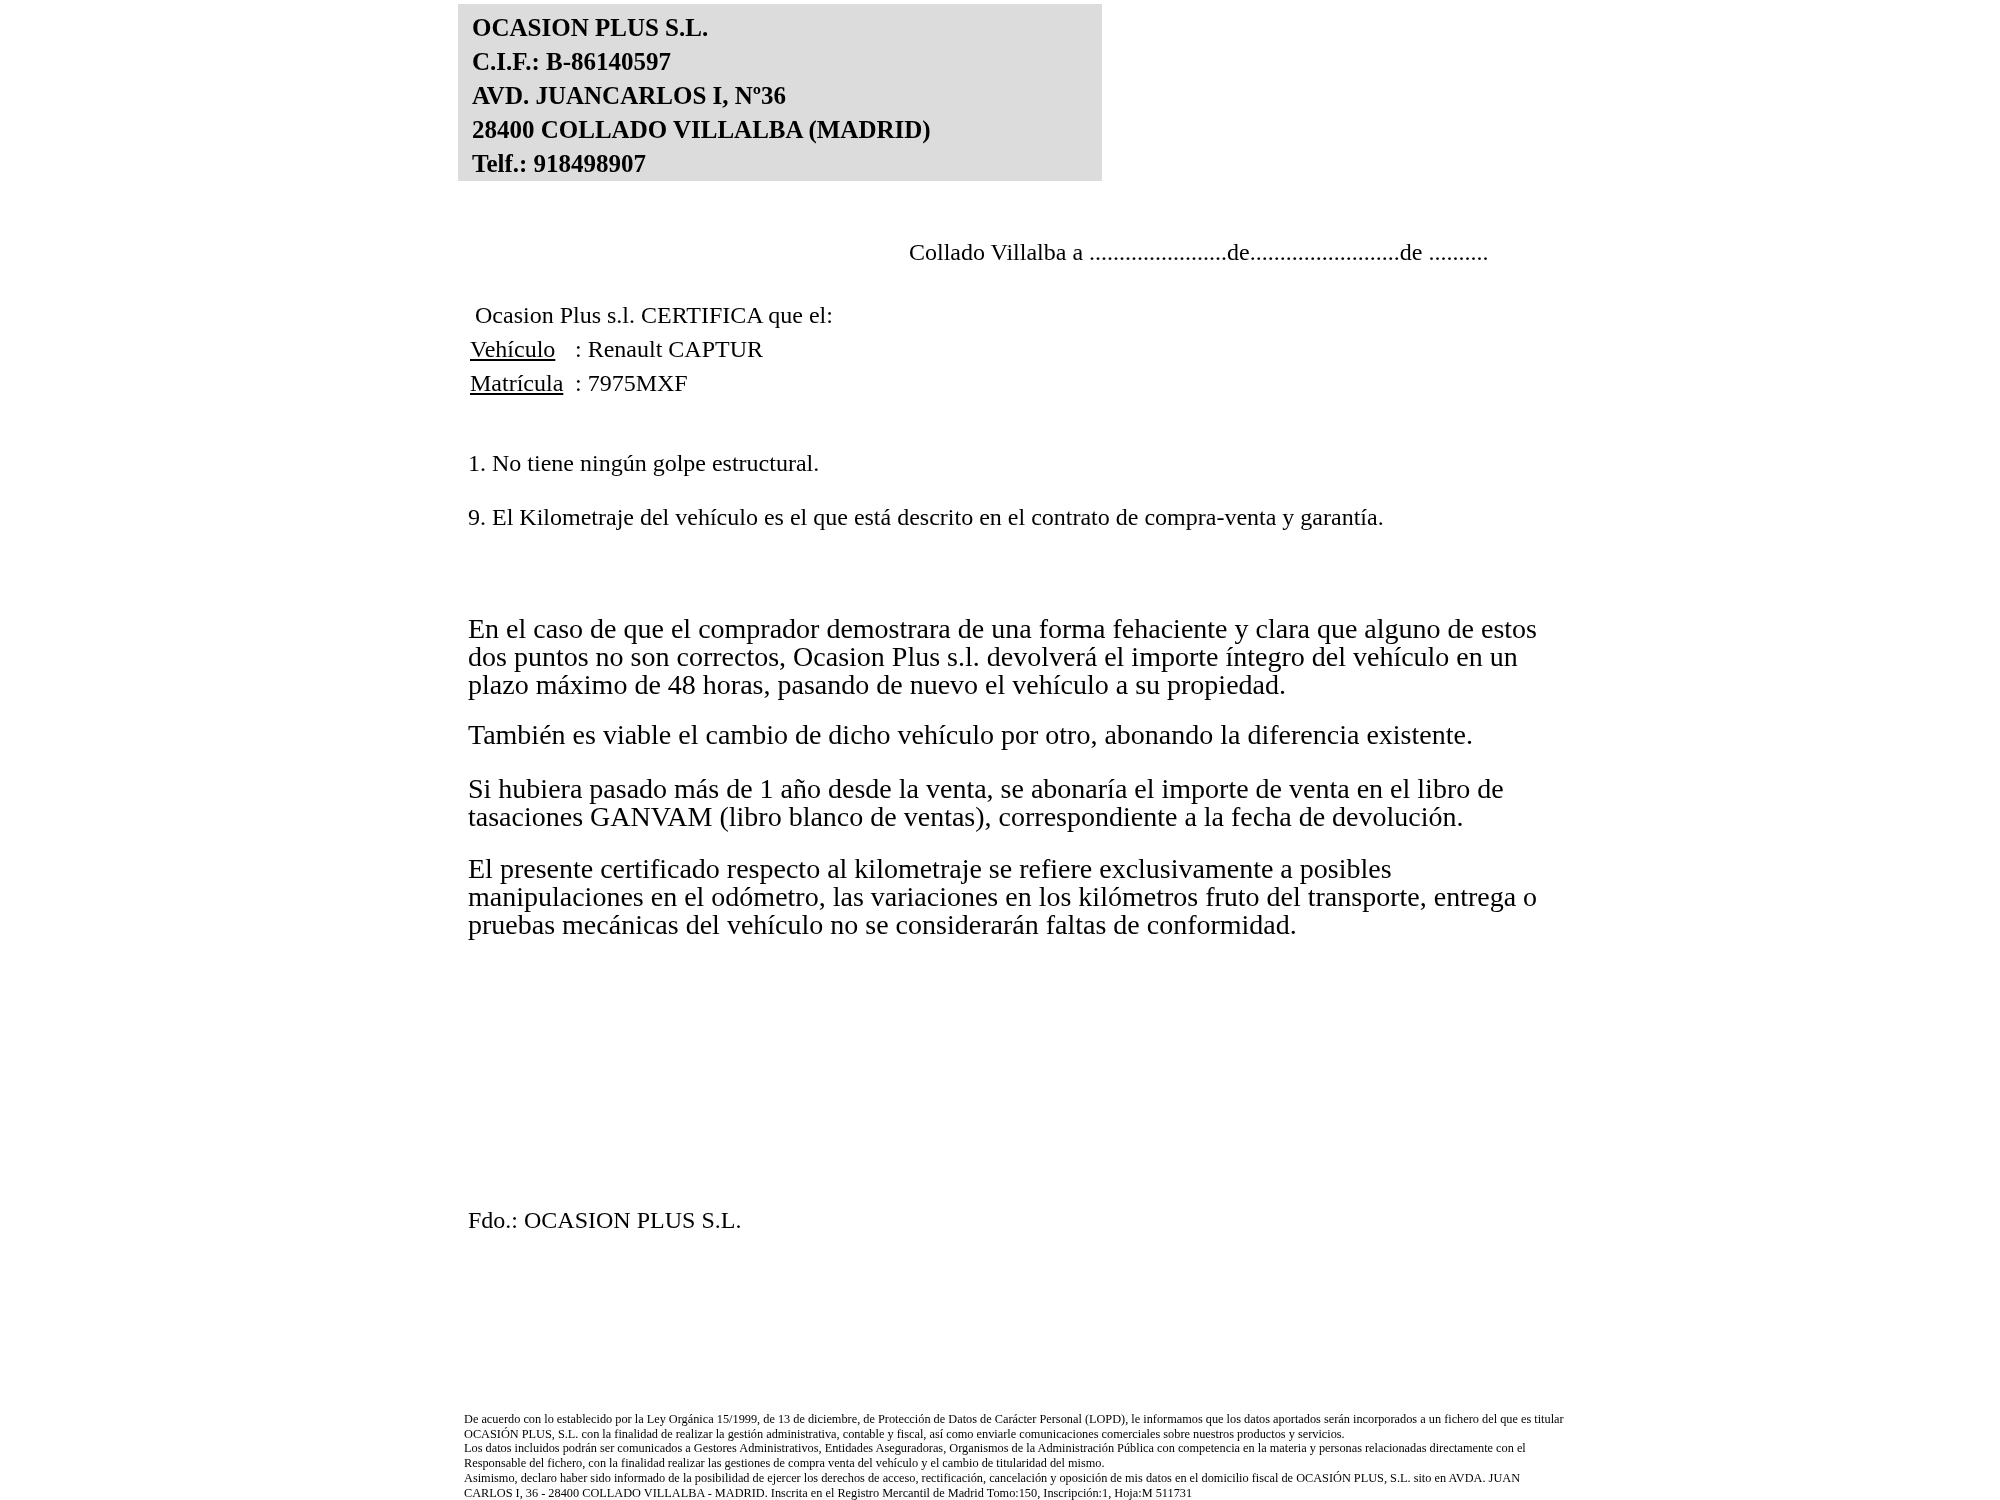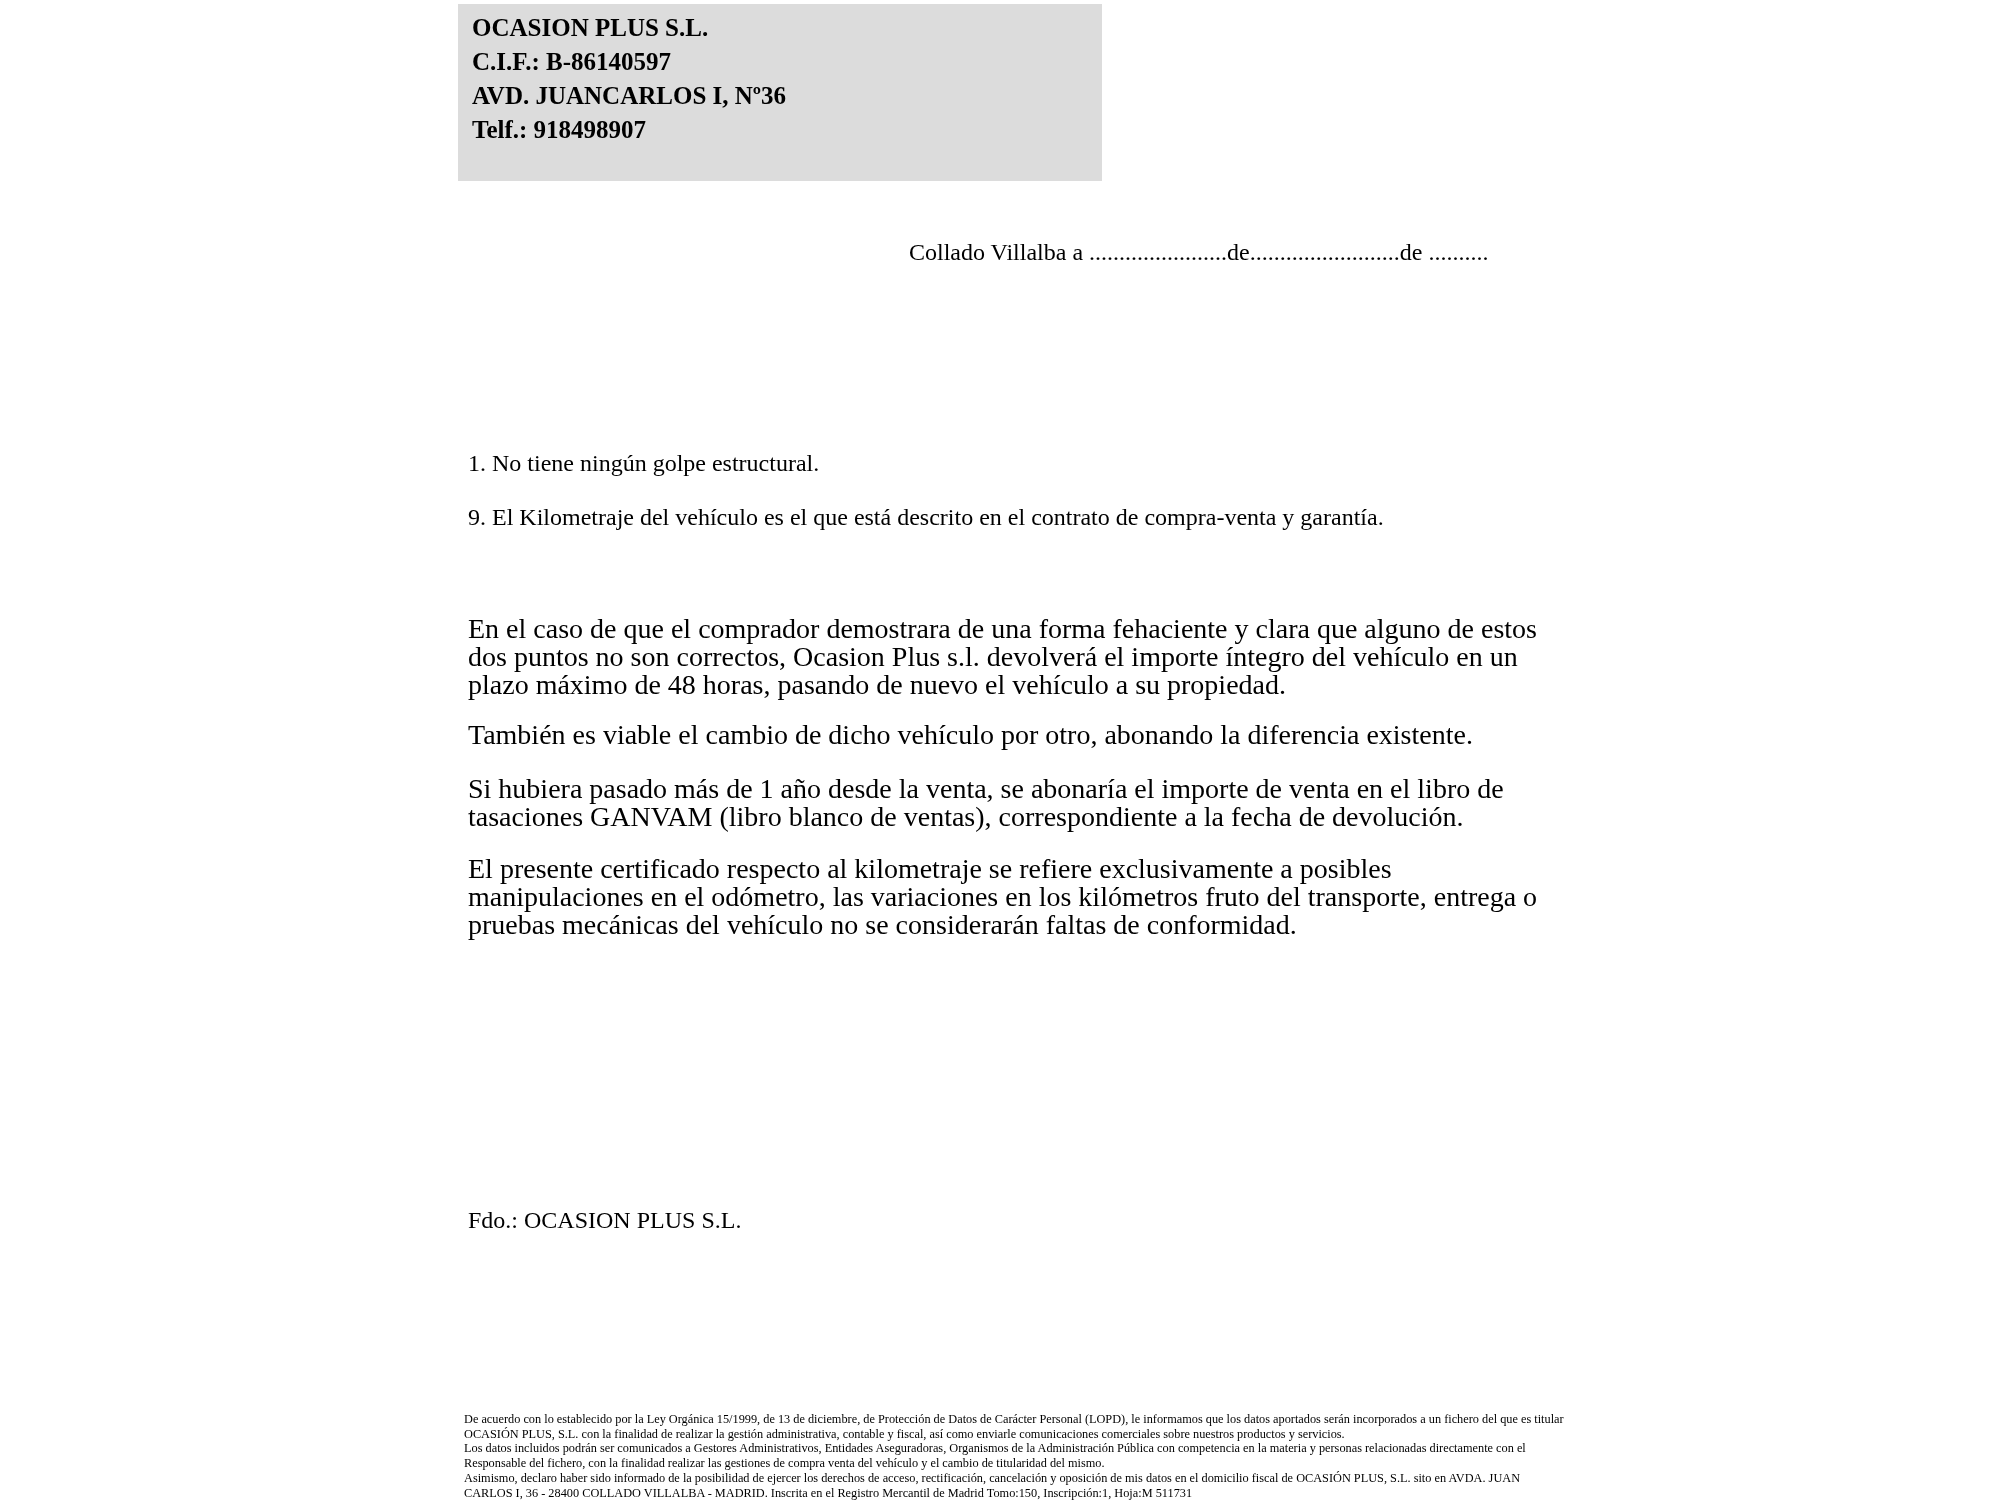--- a/index.html
+++ b/index.html
@@ -95,25 +95,35 @@
 </style>
 </head>
 <body>
 
 <div class="page">
 
   <div class="header-box">
     <div class="hline">OCASION PLUS S.L.</div>
     <div class="hline">C.I.F.: B-86140597</div>
     <div class="hline">AVD. JUANCARLOS I, Nº36</div>
+    <div class="hline">28400 COLLADO VILLALBA (MADRID)</div>
     <div class="hline">Telf.: 918498907</div>
   </div>
 
   <div class="date-line">Collado Villalba a .......................de.........................de ..........</div>
 
+  <div class="cert-block">
+    <div class="intro">Ocasion Plus s.l. CERTIFICA que el:</div>
+    <div class="kv">
+      <span class="lbl"><span class="u">Vehículo</span></span><span>: Renault CAPTUR</span>
+    </div>
+    <div class="kv">
+      <span class="lbl"><span class="u">Matrícula</span></span><span>: 7975MXF</span>
+    </div>
+  </div>
 
   <div class="body-line p1">1. No tiene ningún golpe estructural.</div>
   <div class="body-line p2">9. El Kilometraje del vehículo es el que está descrito en el contrato de compra-venta y garantía.</div>
 
   <div class="para para1">En el caso de que el comprador demostrara de una forma fehaciente y clara que alguno de estos dos puntos no son correctos, Ocasion Plus s.l. devolverá el importe íntegro del vehículo en un plazo máximo de 48 horas, pasando de nuevo el vehículo a su propiedad.</div>
   <div class="para para2">También es viable el cambio de dicho vehículo por otro, abonando la diferencia existente.</div>
   <div class="para para3">Si hubiera pasado más de 1 año desde la venta, se abonaría el importe de venta en el libro de tasaciones GANVAM (libro blanco de ventas), correspondiente a la fecha de devolución.</div>
   <div class="para para4">El presente certificado respecto al kilometraje se refiere exclusivamente a posibles manipulaciones en el odómetro, las variaciones en los kilómetros fruto del transporte, entrega o pruebas mecánicas del vehículo no se considerarán faltas de conformidad.</div>
 
   <div class="signature">Fdo.: OCASION PLUS S.L.</div>

